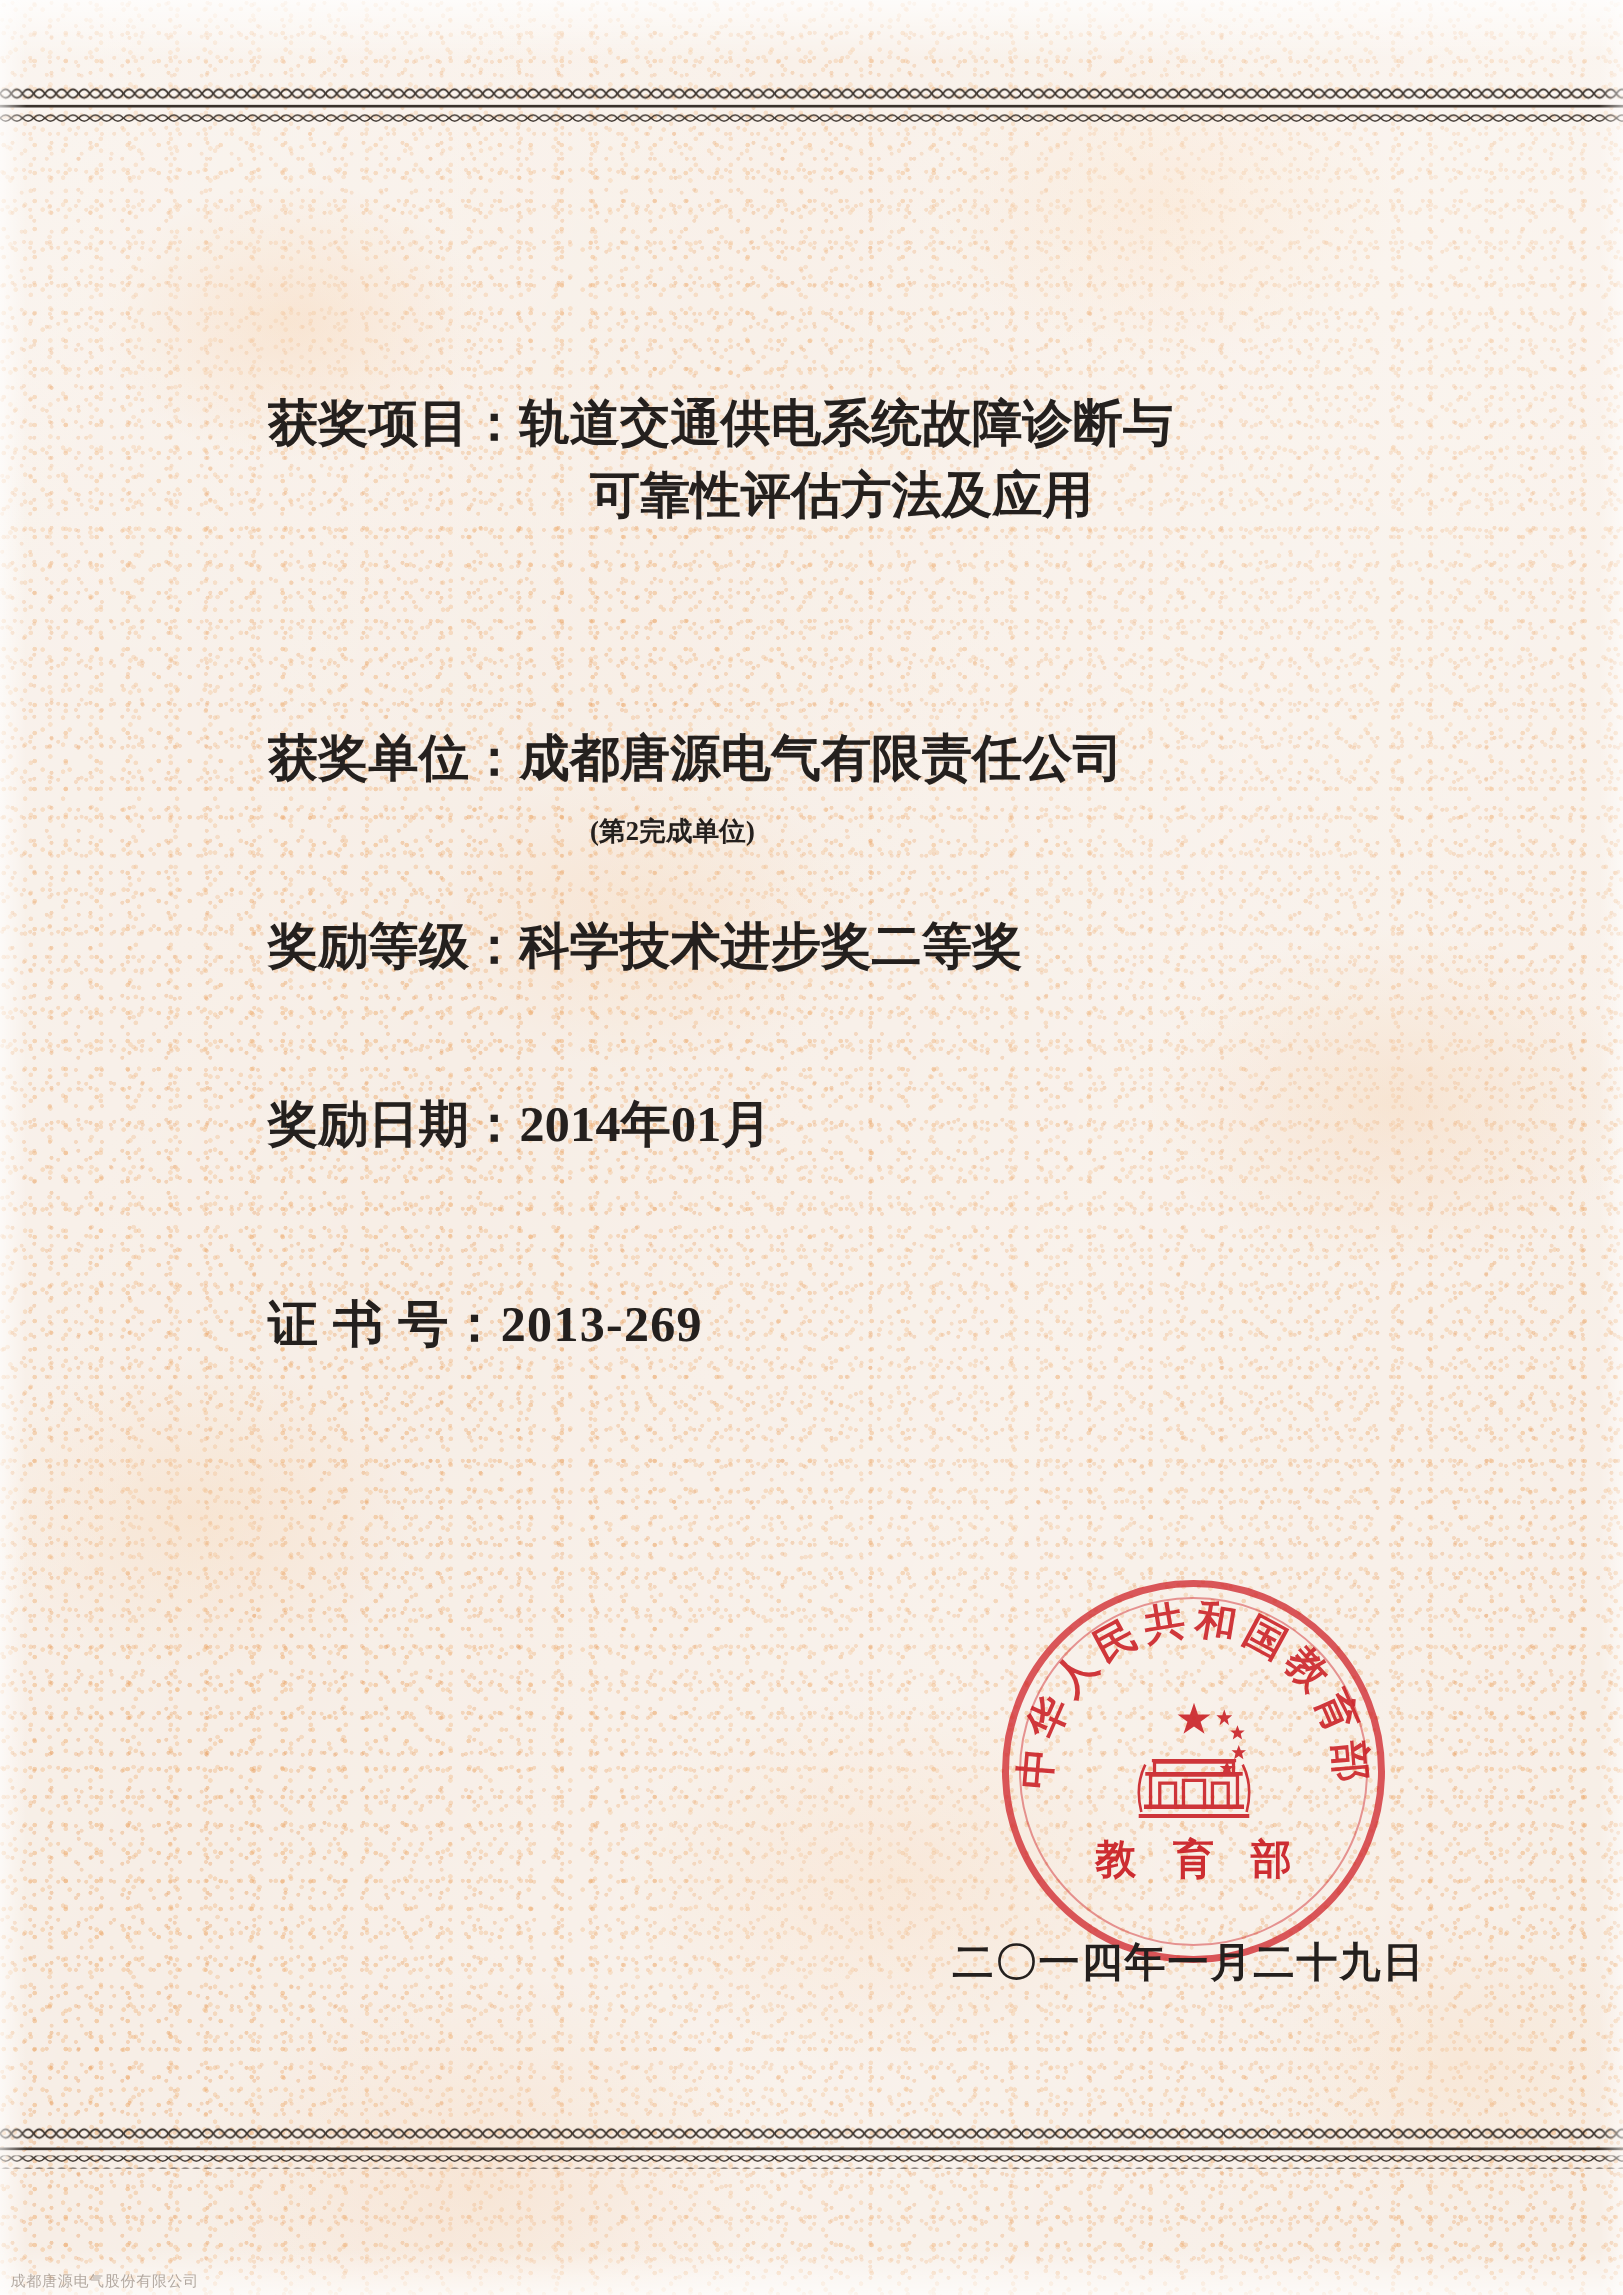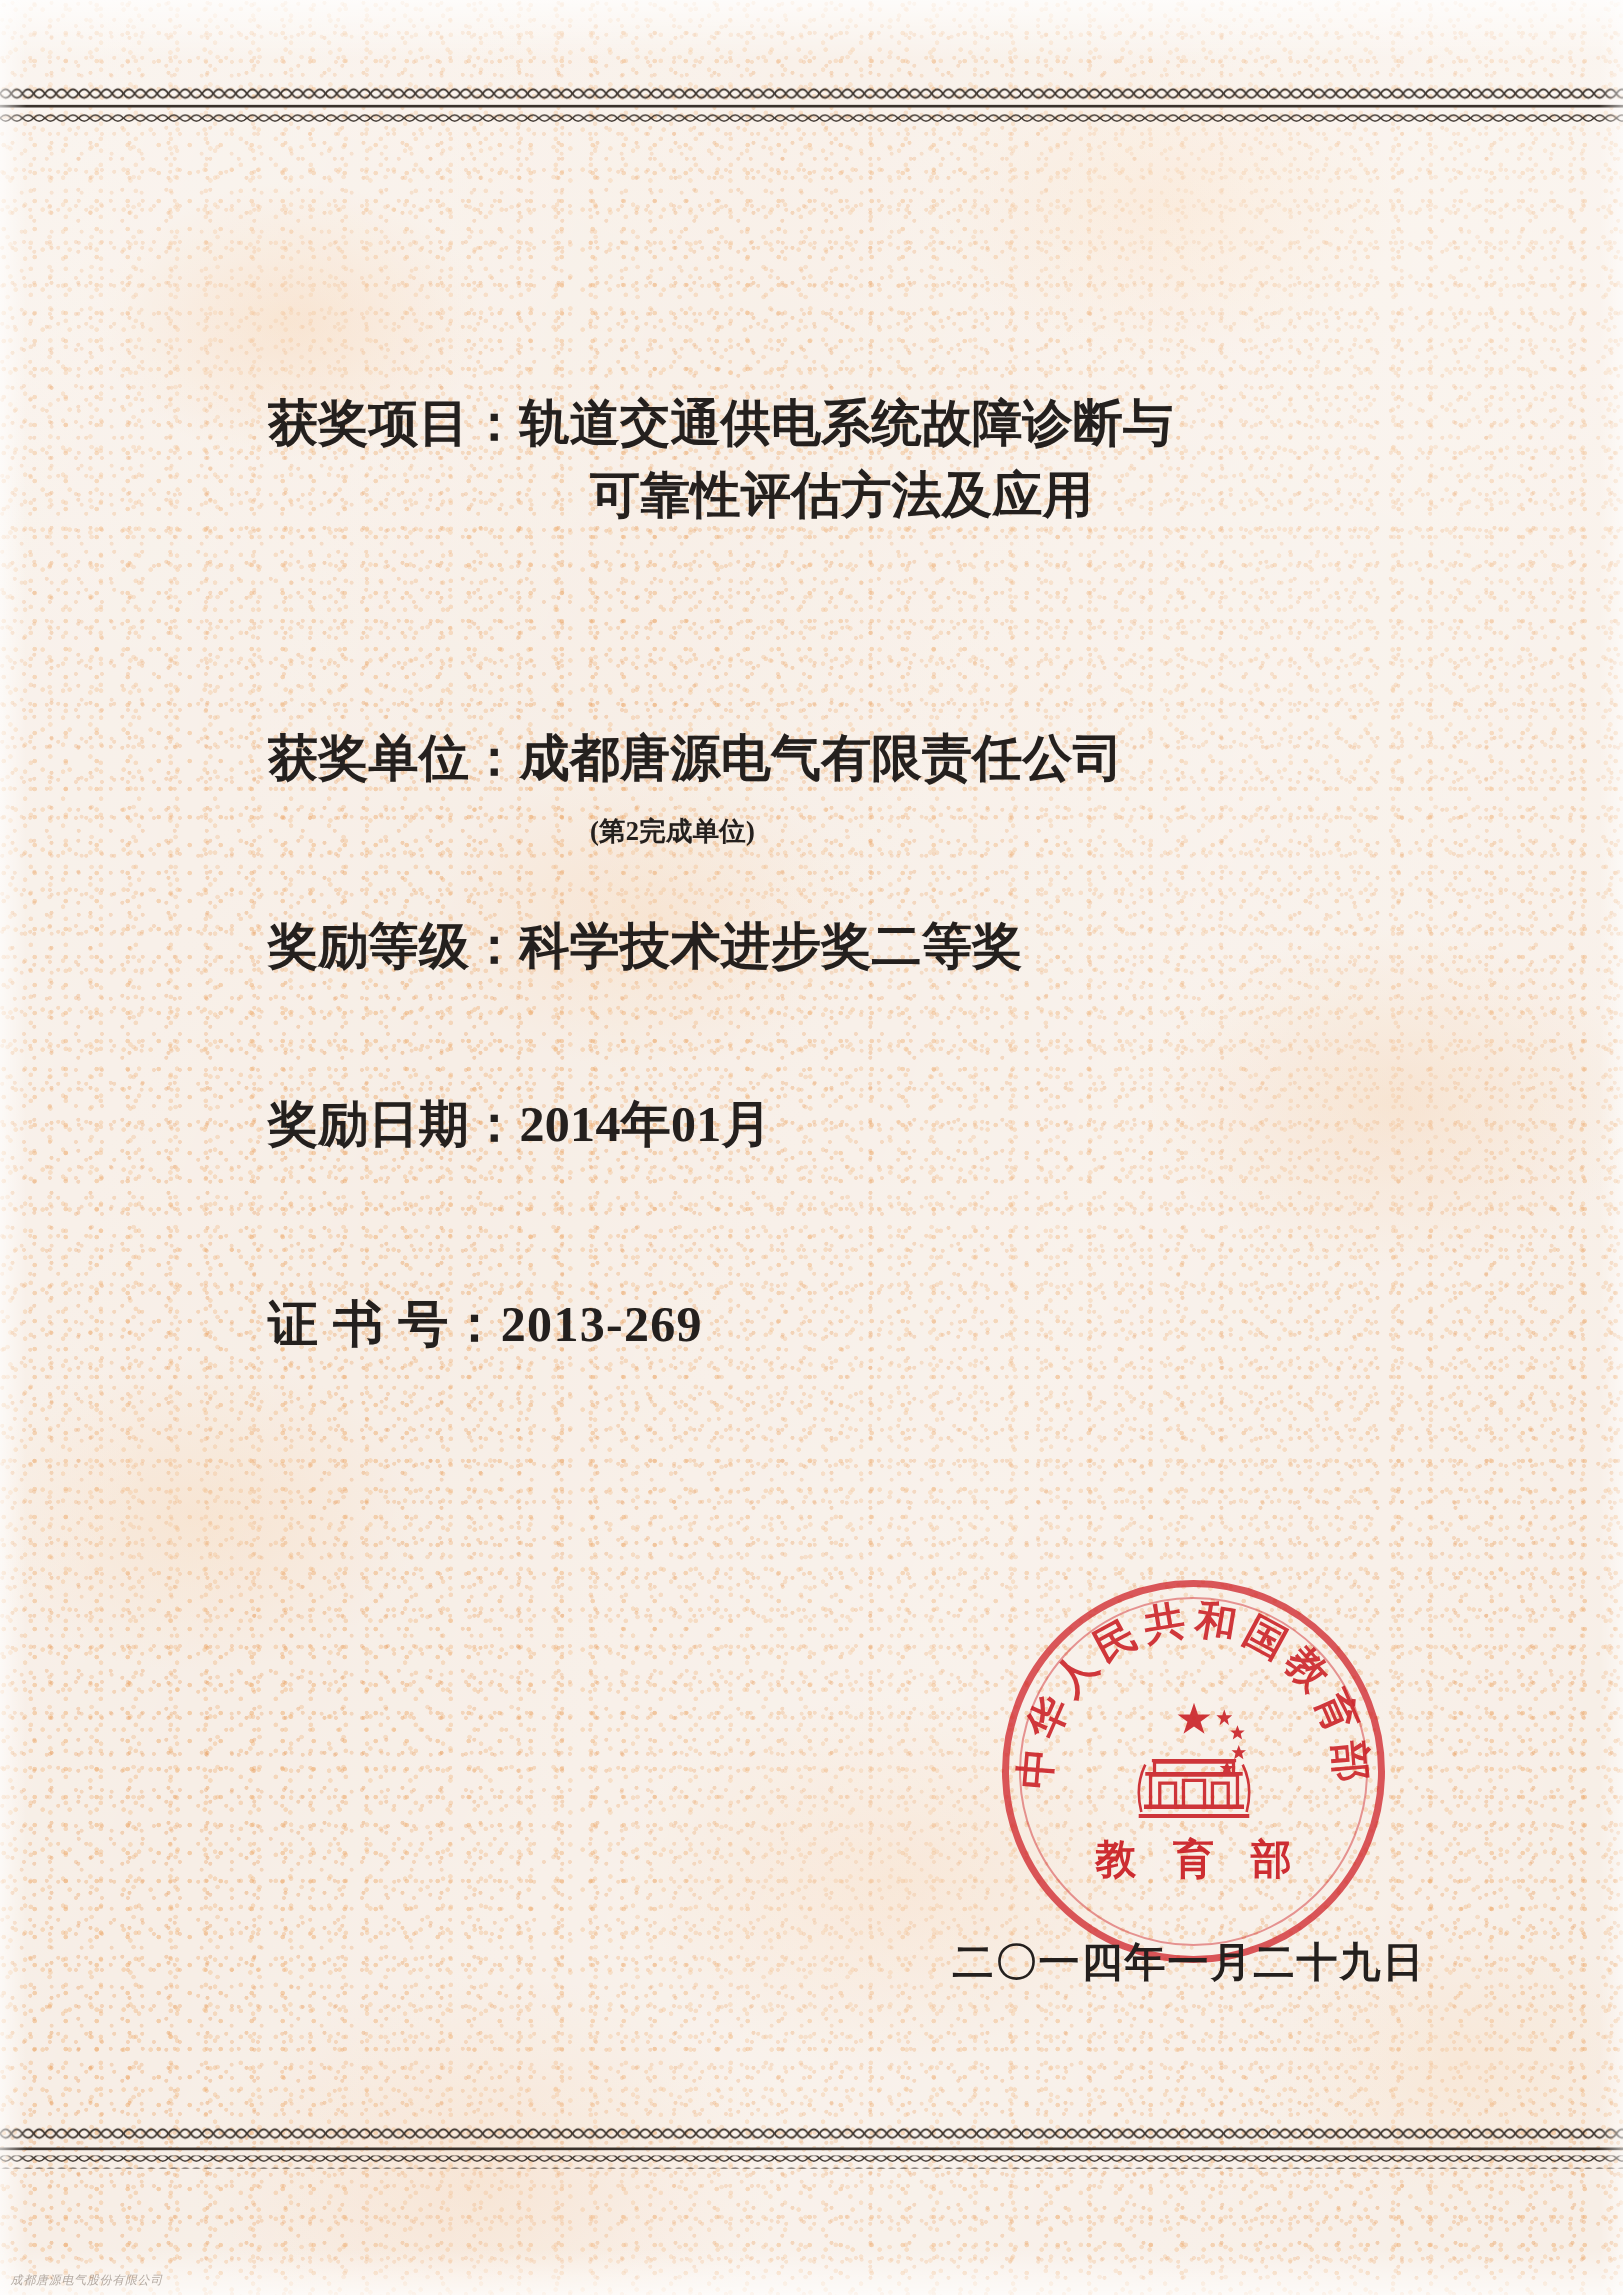--- a/index.html
+++ b/index.html
@@ -174,26 +174,25 @@
     color: #24201e;
     white-space: nowrap;
     letter-spacing: 2px;
     font-family: "Liberation Serif", "DejaVu Serif", serif;
   }
 
   .watermark {
     position: absolute;
     left: 10.6px;
     top: 2272px;
-    font-size: 12px;
+    font-size: 15px;
     color: rgba(120, 105, 95, 0.55);
     letter-spacing: 0.7px;
     white-space: nowrap;
     font-family: "Liberation Sans", sans-serif;
-    font-style: italic;
   }
 
   .edge-shade {
     position: absolute;
     inset: 0;
     pointer-events: none;
     background:
       linear-gradient(to right, rgba(255,255,255,0.65) 0px, rgba(255,255,255,0) 26.4px),
       linear-gradient(to left,  rgba(255,255,255,0.55) 0px, rgba(255,255,255,0) 24px),
       linear-gradient(to bottom, rgba(255,255,255,0.75) 0px, rgba(255,255,255,0) 59px),

